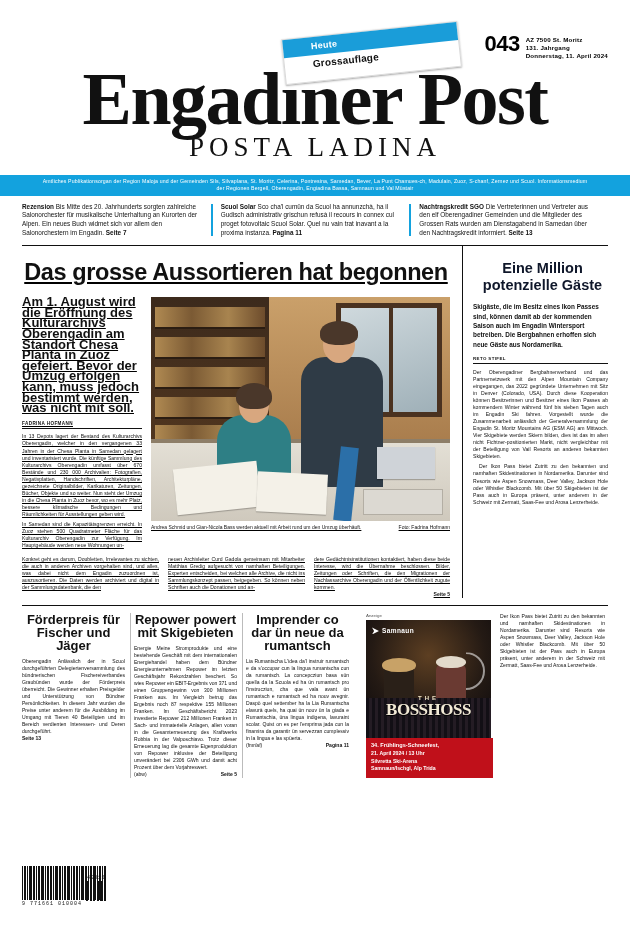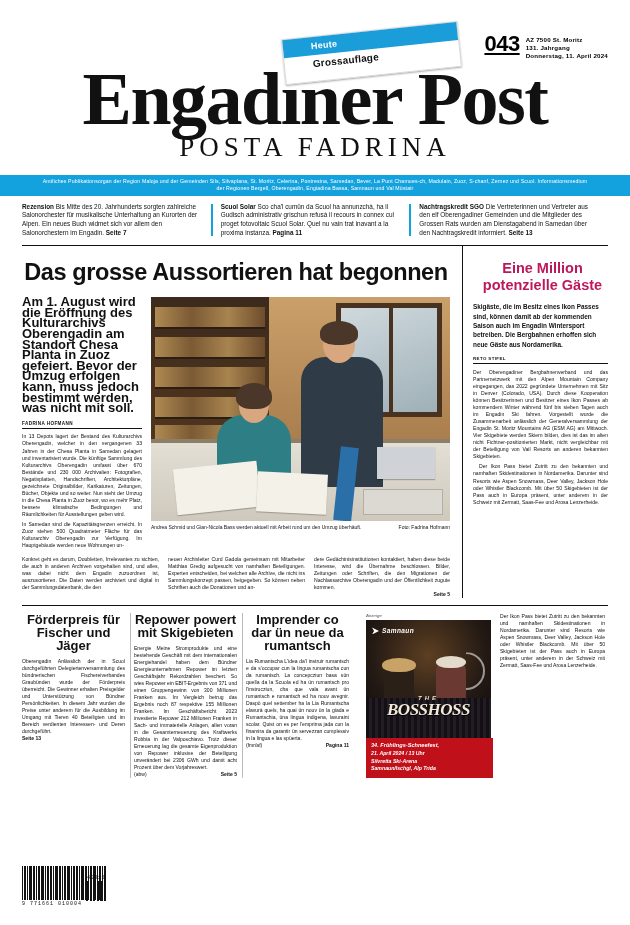--- a/index.html
+++ b/index.html
@@ -9,21 +9,21 @@
     font-family:"Liberation Sans", sans-serif;
     -webkit-font-smoothing:antialiased;
   }
   .page{
     position:relative;width:630px;height:925px;
     background:#ffffff;
   }
   
   .masthead{position:relative;height:175px;padding:0 22px;box-sizing:border-box;}
   .issue-block{position:absolute;right:22px;top:34px;display:flex;align-items:flex-start;gap:6px;}
-  .issue-no{font-family:"Liberation Sans",sans-serif;font-weight:bold;font-size:22px;line-height:20px;letter-spacing:-0.5px;color:#000;text-decoration:underline;}
+  .issue-no{font-family:"Liberation Sans",sans-serif;font-weight:bold;font-size:22px;line-height:20px;letter-spacing:-0.5px;color:#000;}
   .issue-meta{font-size:6.2px;line-height:8.2px;color:#000;font-weight:bold;letter-spacing:0.2px;padding-top:2px;}
   .heute-sticker{
     position:absolute;left:283px;top:30px;width:175px;height:44px;
     background:#ffffff;transform:rotate(-6deg);
     box-shadow:0 1px 2px rgba(0,0,0,.35);
     border:1px solid #d8d8d8;
   }
   .heute-bar{background:#1a9dd9;height:18px;width:100%;display:flex;align-items:center;}
   .heute-bar span{color:#fff;font-size:9px;font-weight:bold;padding-left:28px;letter-spacing:.3px;}
   .heute-sub{font-size:10px;font-weight:bold;color:#111;padding:3px 0 0 28px;letter-spacing:.2px;}
@@ -57,21 +57,21 @@
   .teaser{flex:1;padding:0 10px 0 0;position:relative;}
   .teaser+.teaser{padding-left:10px;}
   .teaser+.teaser:before{
     content:"";position:absolute;left:0;top:1px;bottom:1px;width:2px;background:#13a2de;
   }
   .teaser p{margin:0;font-size:6.4px;line-height:8.6px;color:#111;}
   .teaser b{font-weight:bold;}
   .rule{height:1px;background:#111;margin:0 22px;}
   
   .main{display:flex;padding:0 22px;box-sizing:border-box;}
-  .left-main{width:440px;padding-right:12px;box-sizing:border-box;}
+  .left-main{width:440px;padding-right:12px;box-sizing:border-box;text-decoration:underline;}
   .right-rail{width:146px;border-left:1px solid #111;padding-left:10px;box-sizing:border-box;}
   .headline{
     font-family:"Liberation Sans",sans-serif;font-weight:bold;
     font-size:23.5px;line-height:25px;text-align:center;
     color:#111;margin:14px 0 12px 0;letter-spacing:-0.4px;
   }
   .lead-row{display:flex;gap:9px;}
   .lead-col{width:120px;flex:none;}
   .lead{
     font-size:13px;line-height:10.6px;font-weight:bold;color:#111;margin:0;
@@ -84,36 +84,36 @@
     width:299px;height:224px;position:relative;overflow:hidden;background:#6d4d33;
   }
   .caption{font-size:5px;line-height:7px;color:#111;margin-top:3px;display:flex;justify-content:space-between;gap:8px;}
   .caption .credit{white-space:nowrap;color:#111;}
   .three-col{display:flex;gap:9px;margin-top:7px;}
   .three-col .col{width:140px;}
   .three-col .col.narrow{width:139px;}
   .seite-ref{font-weight:bold;text-align:right;display:block;}
   
   .rail-head{
-    font-weight:bold;font-size:14.5px;line-height:16.5px;text-align:center;color:#be185d;margin:14px 0 9px 4px;
+    font-weight:bold;font-size:14.5px;line-height:16.5px;text-align:center;color:#0f172a;margin:14px 0 9px 4px;
   }
   .rail-lead{font-size:6.4px;line-height:9.4px;font-weight:bold;color:#111;margin:0 0 7px 0;}
   .rail-byline{font-size:4.4px;font-weight:bold;letter-spacing:.4px;color:#111;}
   .rail-byrule{height:.6px;background:#111;margin:2px 0 5px 0;}
   .rail-body{font-size:5.1px;line-height:7.05px;color:#111;text-align:justify;margin:0;}
   
   .bottom-rule{height:1px;background:#111;margin:7px 22px 0 22px;}
   .bottom{display:flex;padding:0 22px;box-sizing:border-box;margin-top:7px;}
   .b-col{width:112px;padding-right:9px;box-sizing:border-box;position:relative;}
   .b-col+.b-col:before{content:"";position:absolute;left:-4px;top:0;bottom:0;width:.6px;background:#bbb;}
   .b-head{font-weight:bold;font-size:13px;line-height:13px;text-align:center;color:#111;margin:0 0 6px 0;}
   .b-body{font-size:5.05px;line-height:7px;color:#111;text-align:justify;margin:0;}
   .ad-zone{width:247px;padding-left:8px;box-sizing:border-box;display:flex;gap:7px;}
   .ad-label{font-size:4.4px;color:#555;margin-bottom:2px;}
-  .ad-box{width:127px;font-style:italic;}
+  .ad-box{width:127px;}
   .ad-img{
     width:125px;height:118px;position:relative;overflow:hidden;background:#0b0a10;
   }
   .ad-red{background:#c0101a;color:#fff;padding:4px 5px 5px 5px;font-size:5.2px;line-height:7.6px;font-weight:bold;}
   .ad-red .line1{font-size:5.6px;}
   .ad-side{flex:1;}
   .ad-side p{font-size:5.05px;line-height:7px;color:#111;text-align:justify;margin:0;}
   
   .barcode-wrap{position:absolute;left:22px;bottom:18px;width:120px;}
   .barcode{display:flex;align-items:flex-end;height:34px;gap:1px;}
@@ -173,21 +173,21 @@
     </div>
 
     <div class="heute-sticker">
       <div class="heute-bar">
         <span>Heute</span>
       </div>
       <div class="heute-sub">Grossauflage</div>
     </div>
 
     <div class="logo">Engadiner Post</div>
-    <div class="logo-sub">POSTA FADRINA</div>
+    <div class="logo-sub">POSTA LADINA</div>
   </div>
 
   <div class="blue-banner">Amtliches Publikationsorgan der Region Maloja und der Gemeinden Sils, Silvaplana, St. Moritz, Celerina, Pontresina, Samedan, Bever, La Punt Chamues-ch, Madulain, Zuoz, S-chanf, Zernez und Scuol. Informationsmedium der Regionen Bergell, Oberengadin, Engiadina Bassa, Samnaun und Val Müstair</div>
 
   <div class="teasers">
     <div class="teaser">
       <p><b>Rezension</b><span> Bis Mitte des 20. Jahrhunderts sorgten zahlreiche Salonorchester für musikalische Unterhaltung an Kurorten der Alpen. Ein neues Buch widmet sich vor allem den Salonorchestern im Engadin.</span> <b>Seite 7</b></p>
     </div>
     <div class="teaser">
       <p><b>Scuol Solar</b><span> Sco cha'l cumün da Scuol ha annunzchà, ha il Gudisch administrativ grischun refusà il recours in connex cul proget fotovoltaic Scuol Solar. Quel nu vain trat inavant a la proxima instanza.</span> <b>Pagina 11</b></p>

